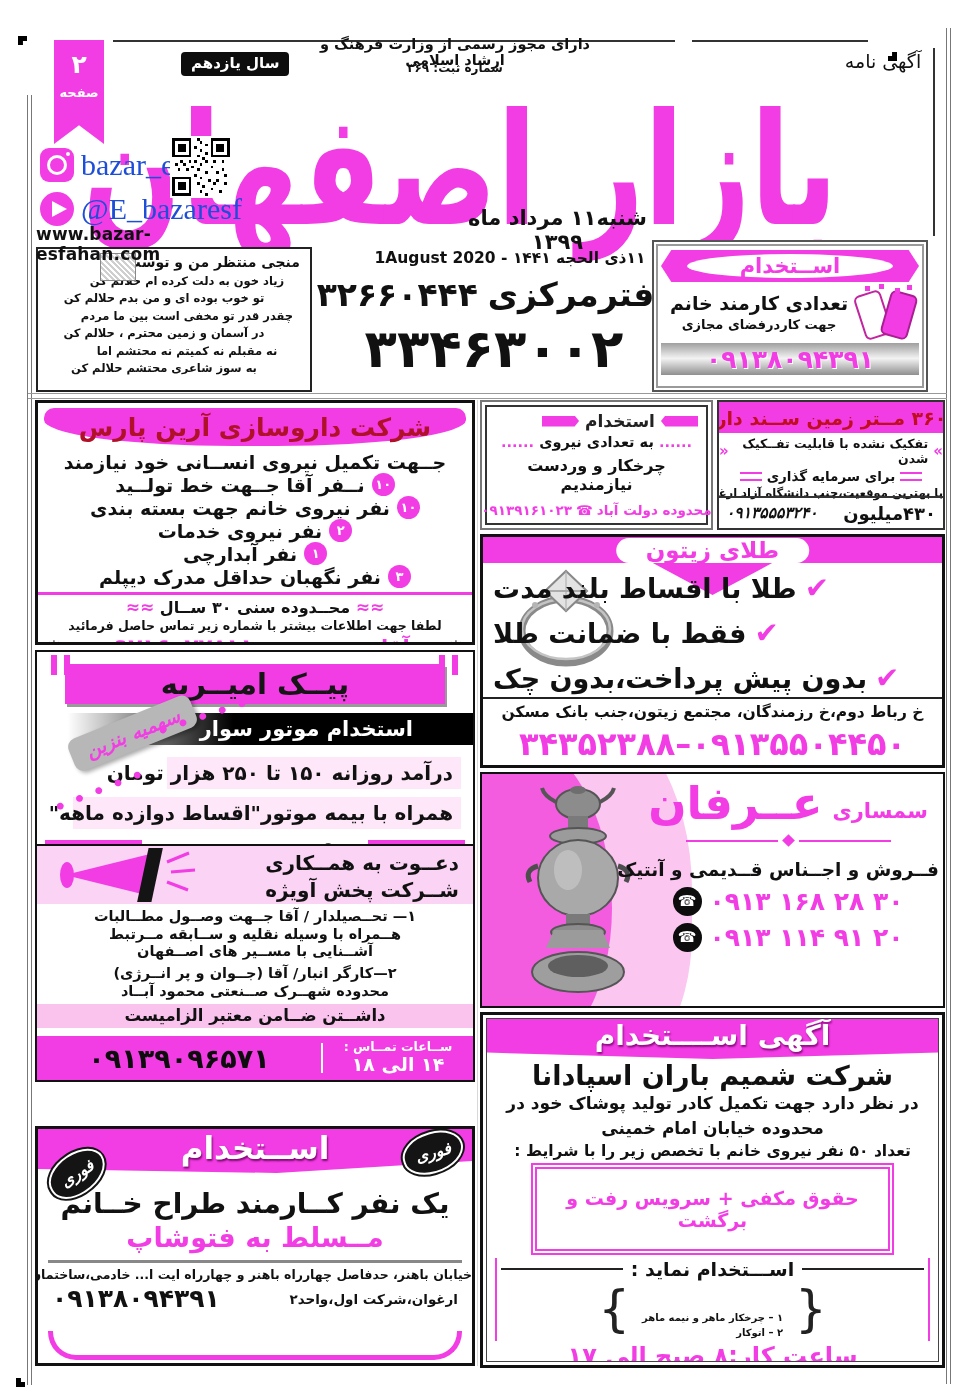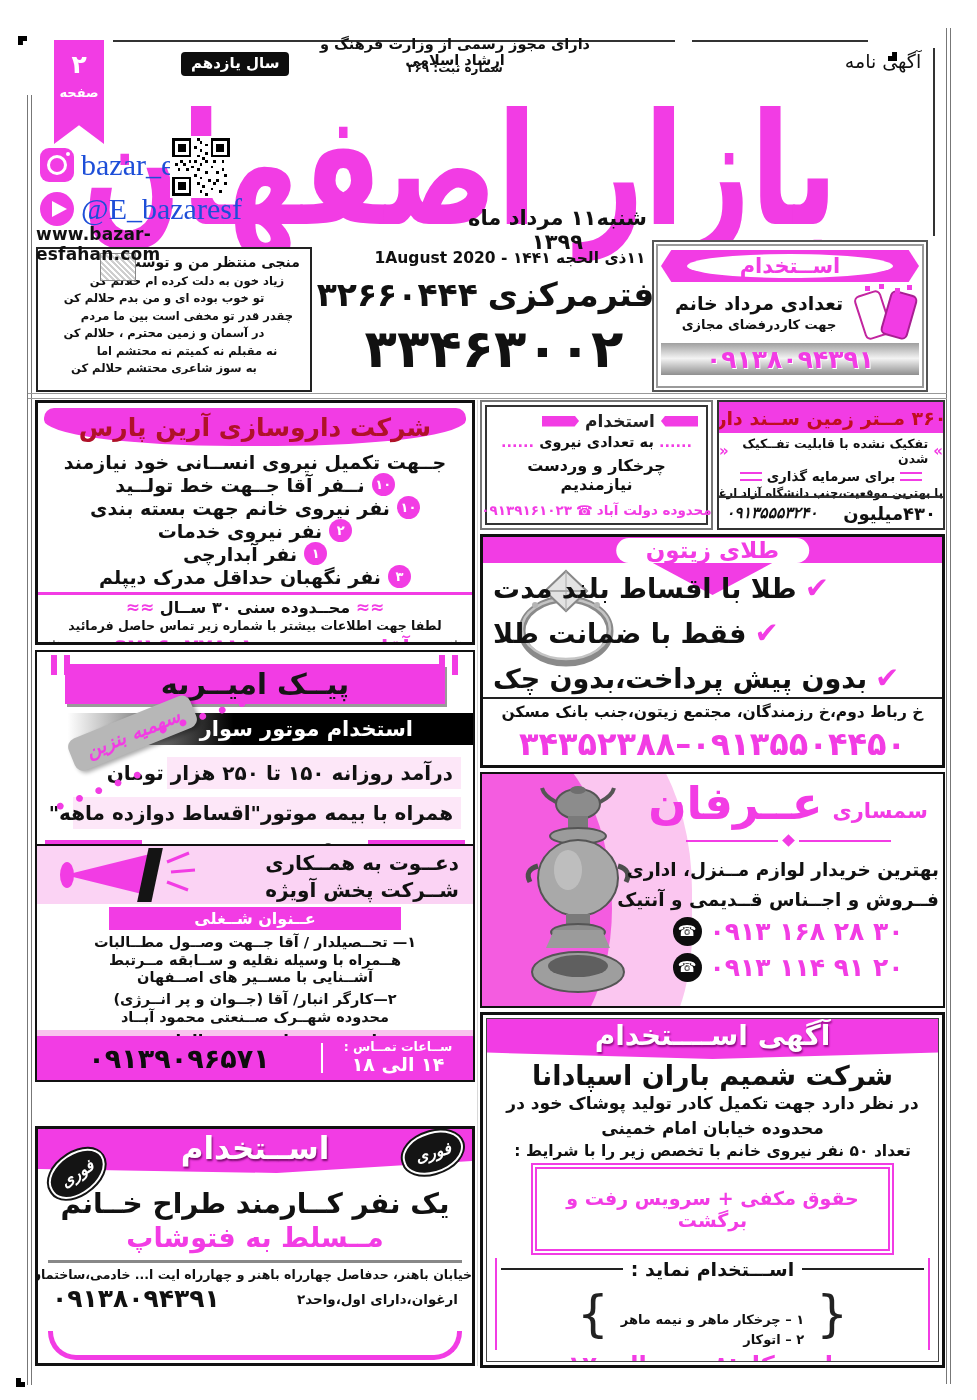--- a/index.html
+++ b/index.html
@@ -243,21 +243,21 @@
   .shamim-p{font-size:17px;font-weight:bold;text-align:center;line-height:1.45;}
   .shamim-p3{font-size:15.5px;font-weight:bold;text-align:center;line-height:1.5;}
   .benefit{margin:3px 48px;border:2px solid var(--mag);outline:2px solid var(--mag);outline-offset:2px;
     color:var(--mag);font-size:19px;font-weight:bold;text-align:center;padding:18px 0;}
   .hire-wrap{border-left:2px solid var(--mag);border-right:2px solid var(--mag);margin:4px 8px 0;padding:0 4px;}
   .hire-row{display:flex;align-items:center;gap:8px;}
   .hline{flex:1;border-top:2px solid #222;}
   .hire-lbl{font-size:19px;font-weight:bold;}
   .pos-block{display:flex;direction:rtl;justify-content:center;align-items:center;gap:12px;margin-top:-2px;}
   .brace{font-size:50px;font-weight:400;color:#222;line-height:1;font-family:"DejaVu Sans",sans-serif;}
-  .pos-list{text-align:right;font-size:13px;font-weight:bold;line-height:1.55;margin-top:32px;}
+  .pos-list{text-align:right;font-size:10px;font-weight:bold;line-height:1.55;margin-top:32px;}
   .shamim-hours{color:var(--mag);font-size:24px;font-weight:bold;text-align:center;margin-top:1px;}
   .shamim-bar{margin:3px 2px 0;background:#0a0a0a;color:#fff;text-align:center;font-size:26px;font-weight:bold;
     height:36px;line-height:36px;letter-spacing:1px;text-shadow:1px 1px 0 #444;}
 </style>
 </head>
 <body>
 
 <div class="page">
 
   <div class="abs corner-mark notch" style="left:18px;top:36px;"></div>
@@ -371,21 +371,21 @@
     <div class="vw-body">
       <div class="vw-phones">
         <span class="vw-ph"></span>
           <span class="vw-ph2"></span>
         <span class="vw-dot" style="left:8px;top:0;"></span>
         <span class="vw-dot" style="left:22px;top:-2px;"></span>
         <span class="vw-dot" style="left:38px;top:2px;"></span>
         <span class="vw-dot" style="left:50px;top:-1px;"></span>
       </div>
       <div class="vw-text">
-        <div class="vw-l1">تعدادی مرداد خانم</div>
+        <div class="vw-l1">تعدادی کارمند خانم</div>
         <div class="vw-l2">جهت کاردرفضای مجازی</div>
       </div>
     </div>
     <div class="vw-band">
       <span class="ltr">۰۹۱۳۸۰۹۴۳۹۱</span>
     </div>
   </div>
 
   <div class="ad pharma">
     <div class="pharma-title">شرکت داروسازی آرین پارس</div>
@@ -454,21 +454,20 @@
         <rect x="88" y="-2" width="14" height="58" fill="#141414" transform="rotate(12 95 27)"></rect>
         <line x1="112" y1="14" x2="134" y2="5" stroke="#f23ce4" stroke-width="3"></line>
         <line x1="116" y1="24" x2="140" y2="22" stroke="#f23ce4" stroke-width="3"></line>
         <line x1="112" y1="34" x2="133" y2="42" stroke="#f23ce4" stroke-width="3"></line>
       </svg>
       <div class="avije-titles">
         <div>دعــوت به همــکاری</div>
         <div>شــرکت پخش آویژه</div>
       </div>
     </div>
-    <div class="avije-bar">عــنوان شــغلی</div>
     <div class="avije-items">
       <div>۱— تحــصیلدار / آقا جــهت وصــول مطــالبات</div>
       <div>هــمراه با وسیله نقلیه و ســابقه مــرتبط</div>
       <div>آشــنایی با مســیر های اصــفهان</div>
       <div class="gap"></div>
       <div>۲—کارگر انبار/ آقا (جــوان و پر انــرژی)</div>
       <div>محدوده شهــرک صــنعتی محمود آبــاد</div>
     </div>
     <div class="avije-guar">داشــتن ضــامن معتبر الزامیست</div>
     <div class="avije-bot">
@@ -485,21 +484,21 @@
     <div class="urgent-banner">
       <span>اســتخدام</span>
     </div>
     <div class="fouri r">فوری</div>
     <div class="fouri l">فوری</div>
     <div class="urgent-pos">یک نفر کــارمند طراح خــانم</div>
     <div class="urgent-skill">مــسلط به فتوشاپ</div>
     <div class="urgent-div"></div>
     <div class="urgent-addr1">خیابان باهنر، حدفاصل چهارراه باهنر و چهارراه ایت ا... خادمی،ساختمان</div>
     <div class="urgent-row">
-      <span class="urgent-addr2">ارغوان،دارای اول،واحد۲</span>
+      <span class="urgent-addr2">ارغوان،شرکت اول،واحد۲</span>
       <span class="urgent-phone ltr">۰۹۱۳۸۰۹۴۳۹۱</span>
     </div>
     <div class="urgent-curve"></div>
   </div>
 
   <div class="ad sewing">
     <div class="sewing-in">
       <div class="sew-titlerow">
         <div class="sew-bar r"></div>
         <span class="sew-title">استخدام</span>
@@ -591,21 +590,20 @@
     <div class="erfan-content">
       <div class="erfan-titlerow">
         <span class="erfan-pre">سمساری</span>
         <span class="erfan-main">عــرفان</span>
       </div>
       <div class="orna">
         <span class="oline"></span>
           <span class="odiam"></span>
           <span class="oline"></span>
       </div>
-      <div class="erfan-l">بهترین خریدار لوازم مــنزل، اداری</div>
       <div class="erfan-l">فــروش و اجــناس قــدیمی و آنتیک</div>
       <div class="erfan-phrow">
         <span class="phcirc">☎</span>
         <span class="erfan-num ltr">۰۹۱۳ ۱۶۸ ۲۸ ۳۰</span>
       </div>
       <div class="erfan-phrow">
         <span class="phcirc">☎</span>
         <span class="erfan-num ltr">۰۹۱۳ ۱۱۴ ۹۱ ۲۰</span>
       </div>
     </div>

